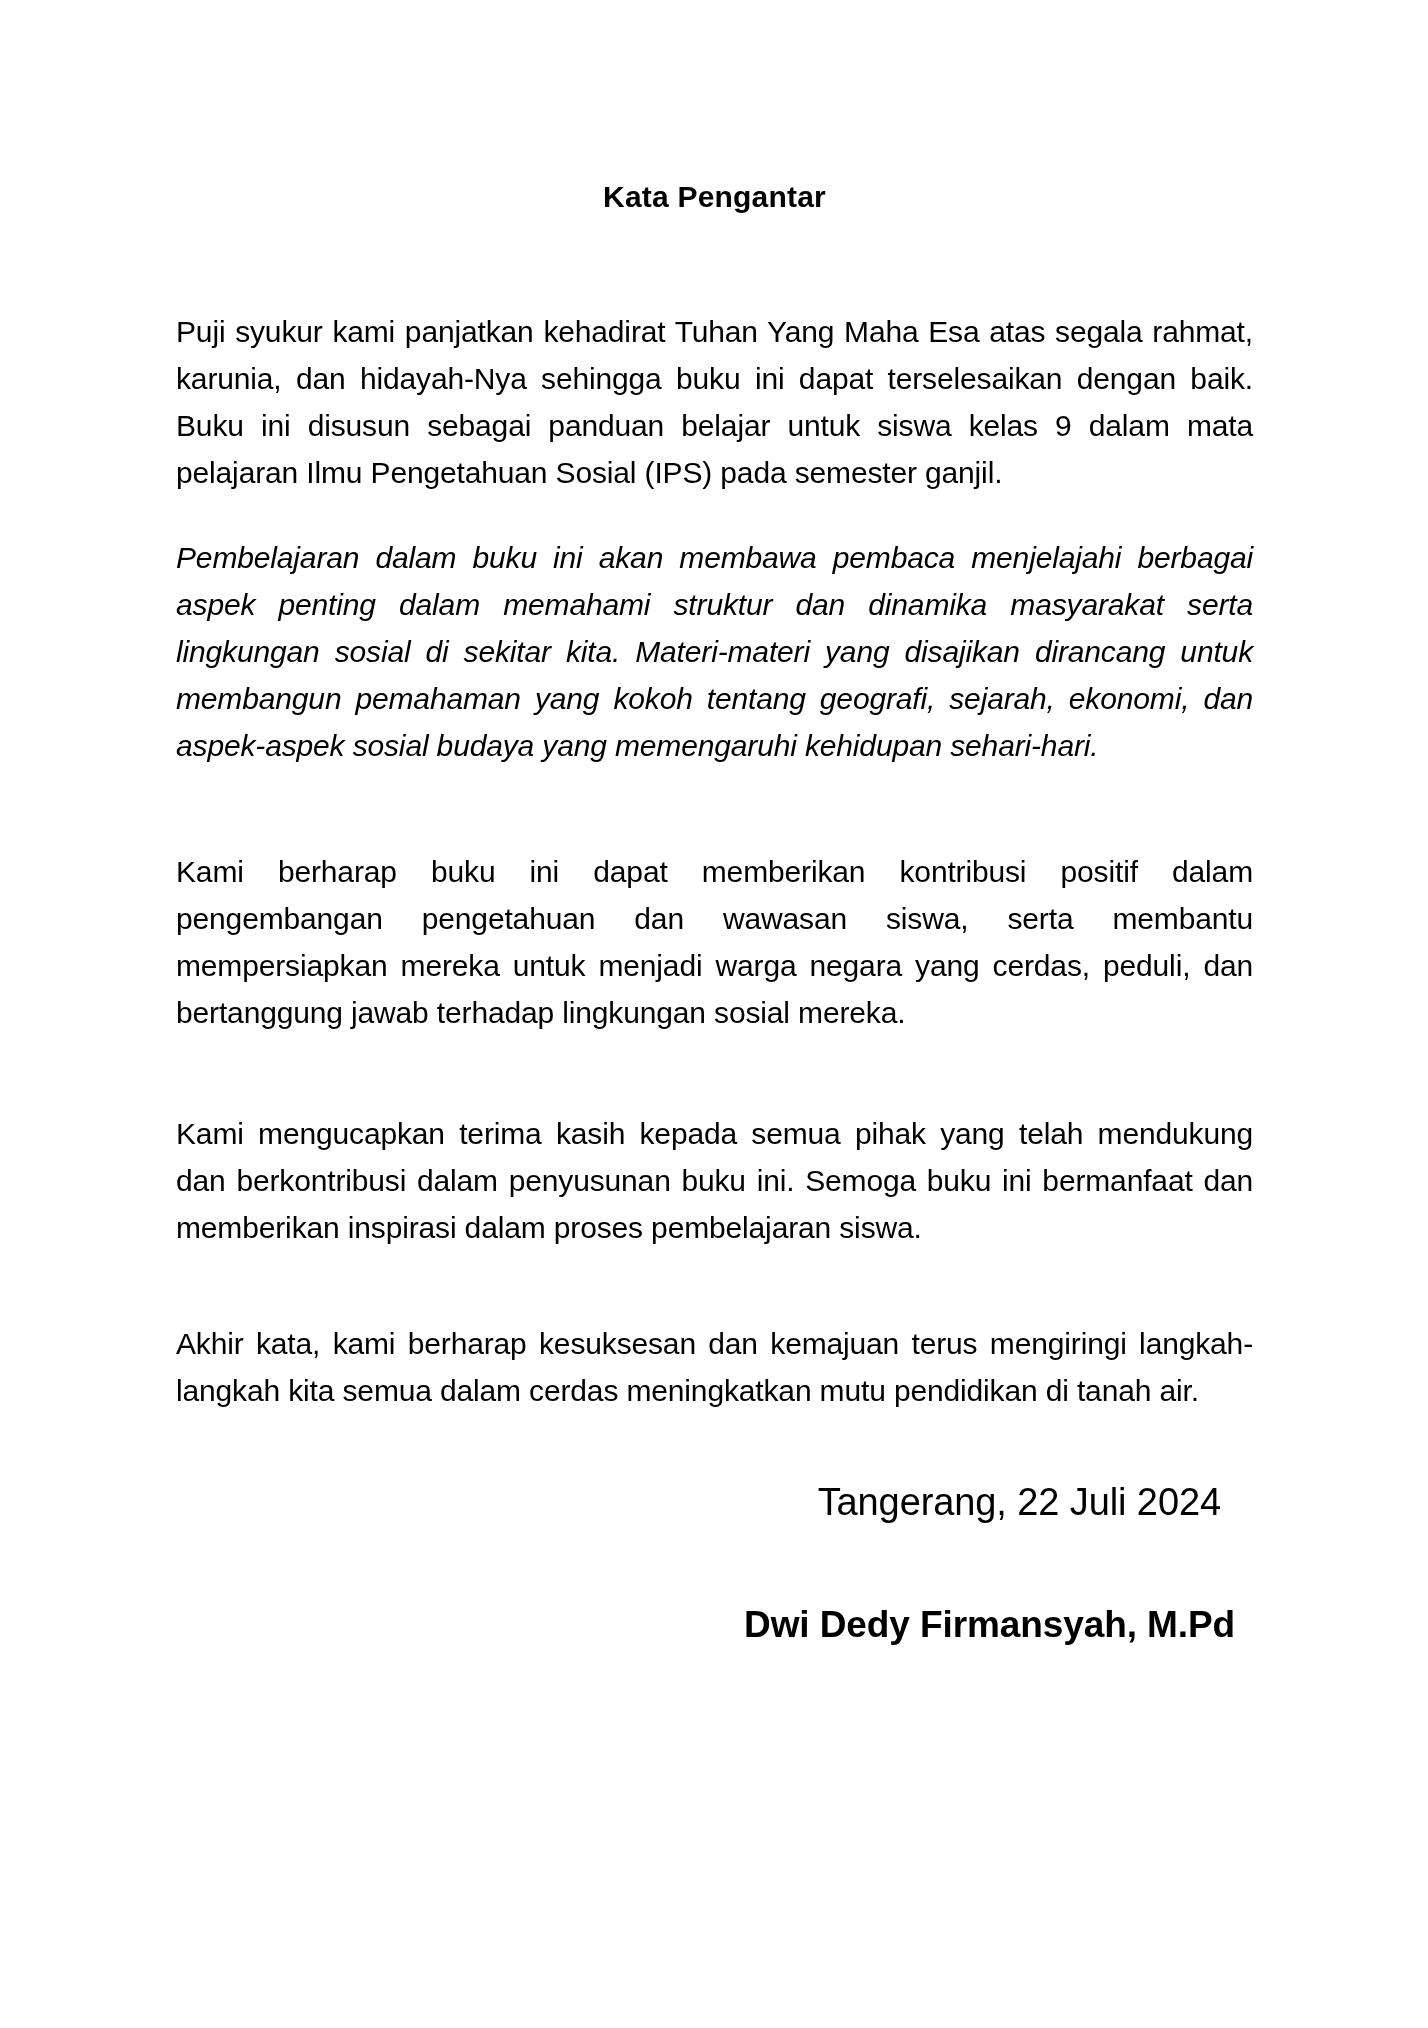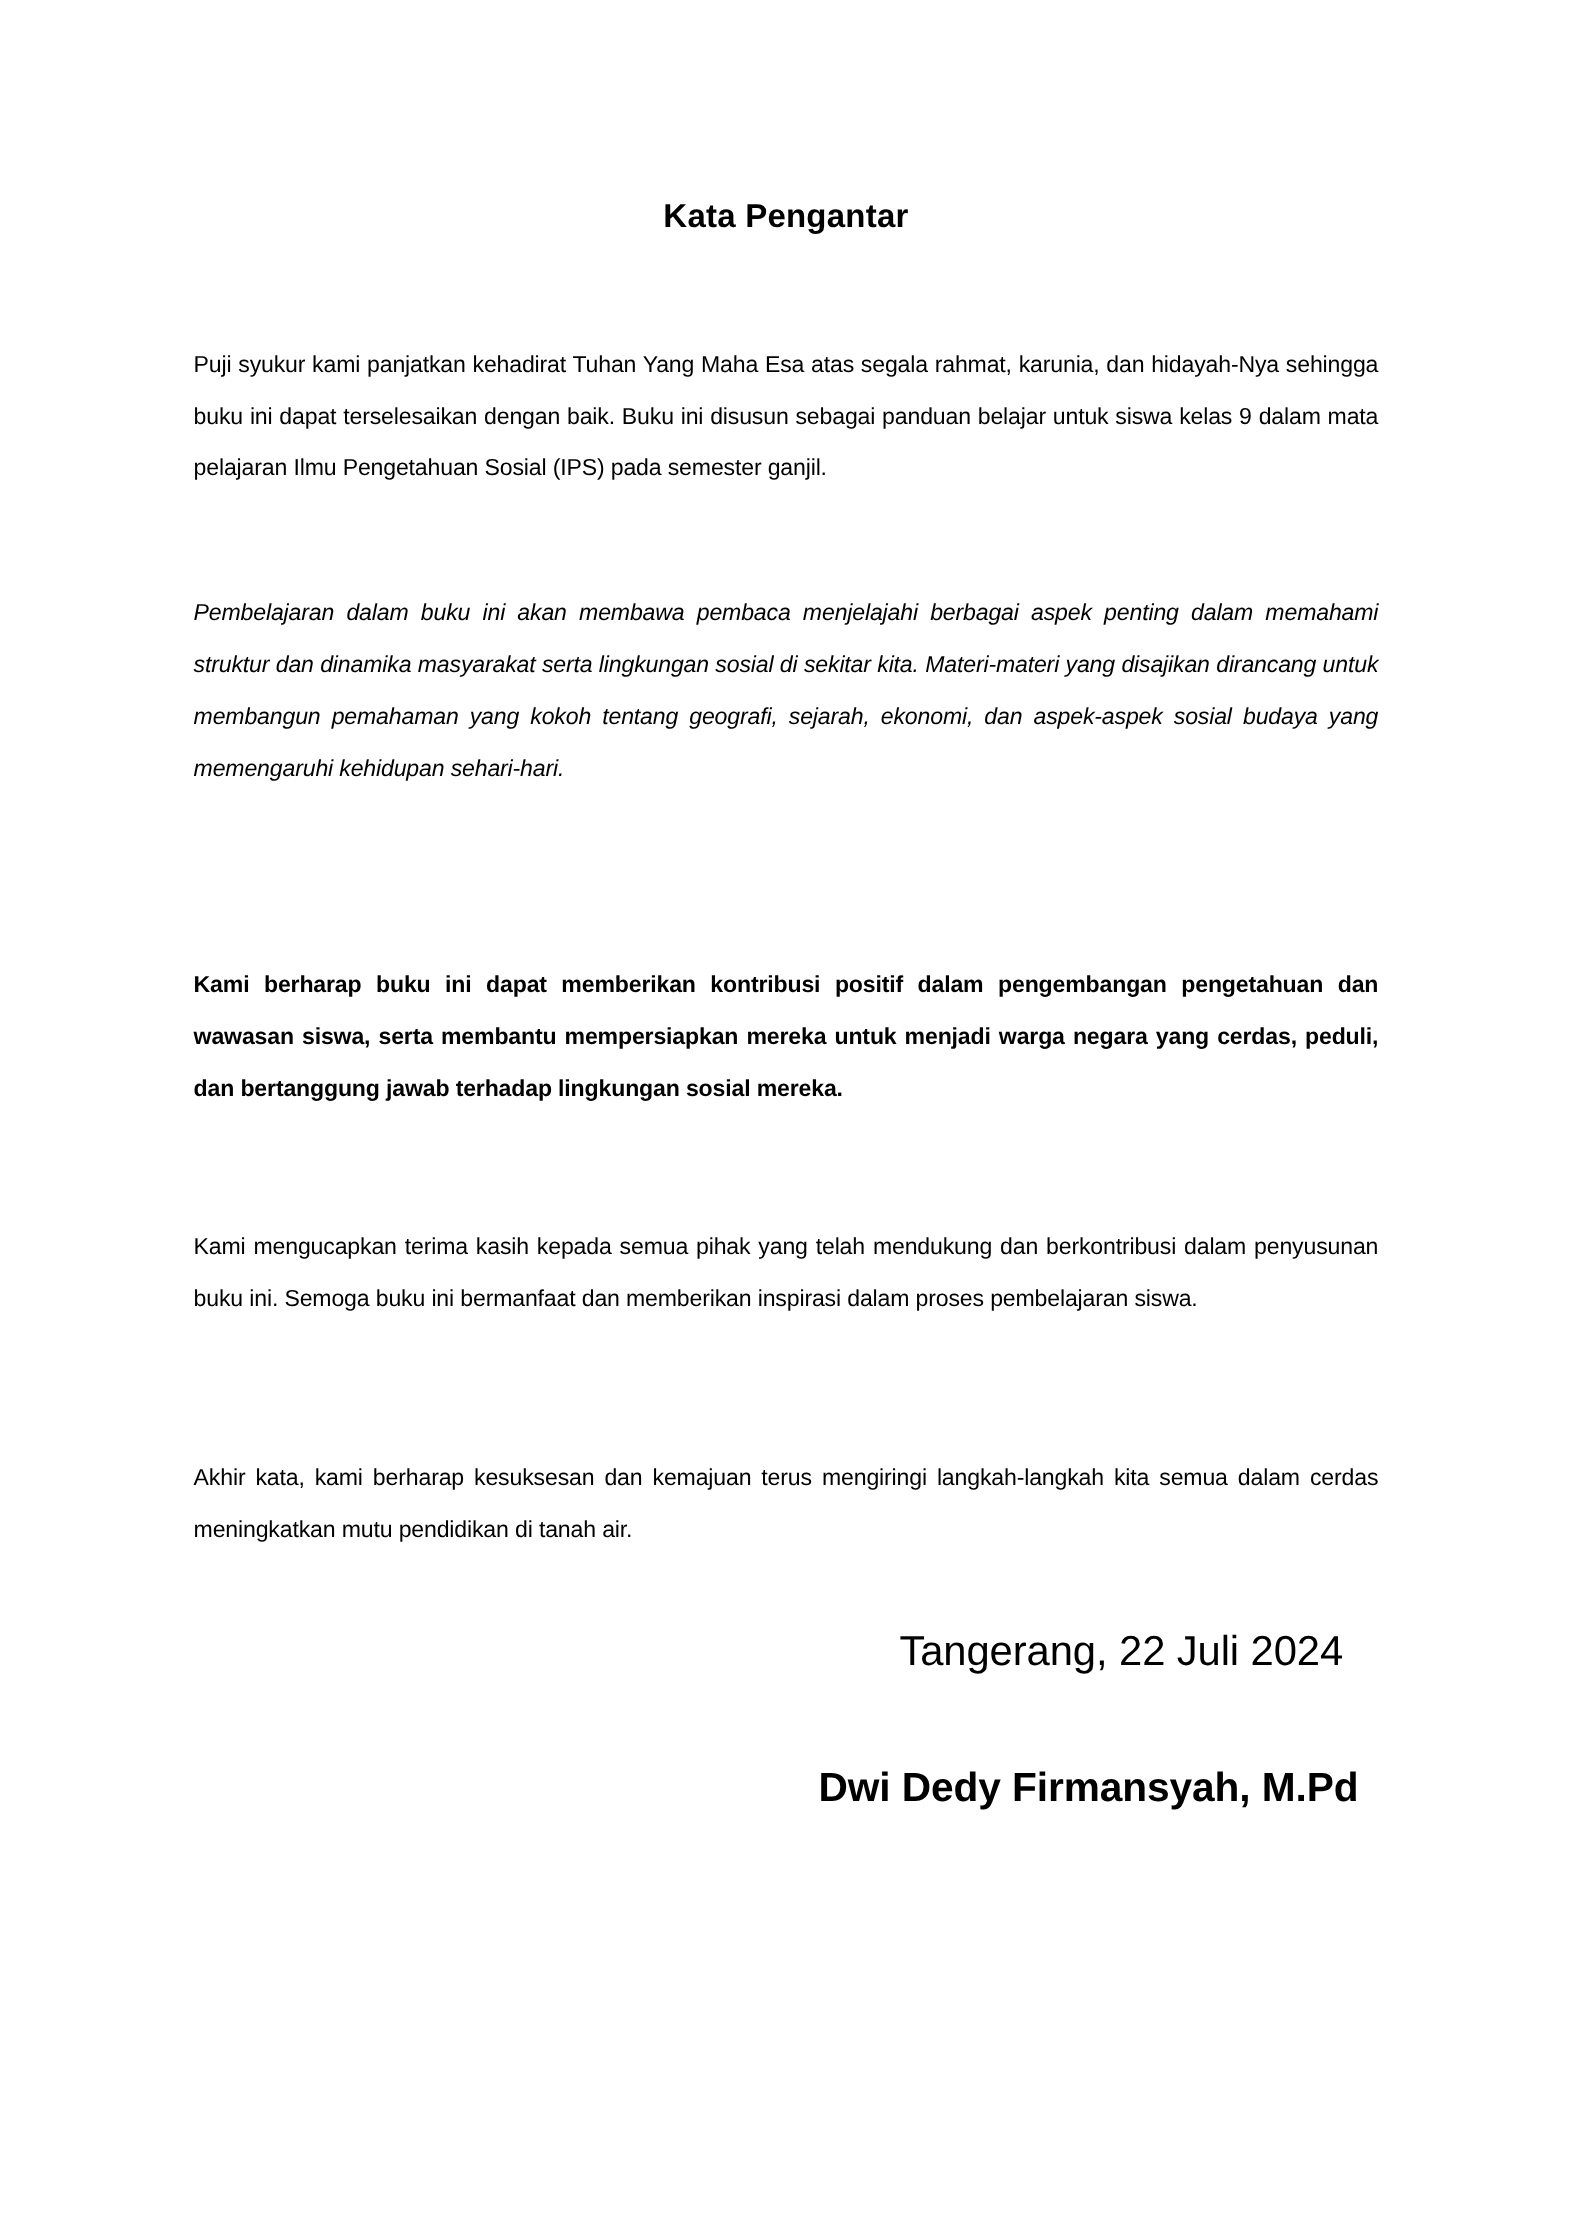--- a/index.html
+++ b/index.html
@@ -39,33 +39,33 @@
     letter-spacing: 0.2px;
     position: absolute;
     left: 0;
     top: 178px;
     width: 1077px;
     line-height: 38px;
   }
   .body-para {
     margin: 0;
     padding: 0;
-    font-size: 21px;
+    font-size: 30px;
     line-height: 47px;
     text-align: justify;
     text-justify: inter-word;
     font-weight: normal;
     letter-spacing: -0.15px;
     position: absolute;
     left: 0;
     width: 1077px;
   }
   .p1 { top: 308px; }
   .p2 { top: 534px; font-style: italic; }
-  .p3 { top: 872px; font-weight: bold; }
+  .p3 { top: 848px; }
   .p4 { top: 1110px; }
   .p5 { top: 1320px; }
   .closing-date {
     position: absolute;
     left: 0;
     top: 1482px;
     width: 1077px;
     text-align: right;
     font-size: 38px;
     line-height: 40px;

